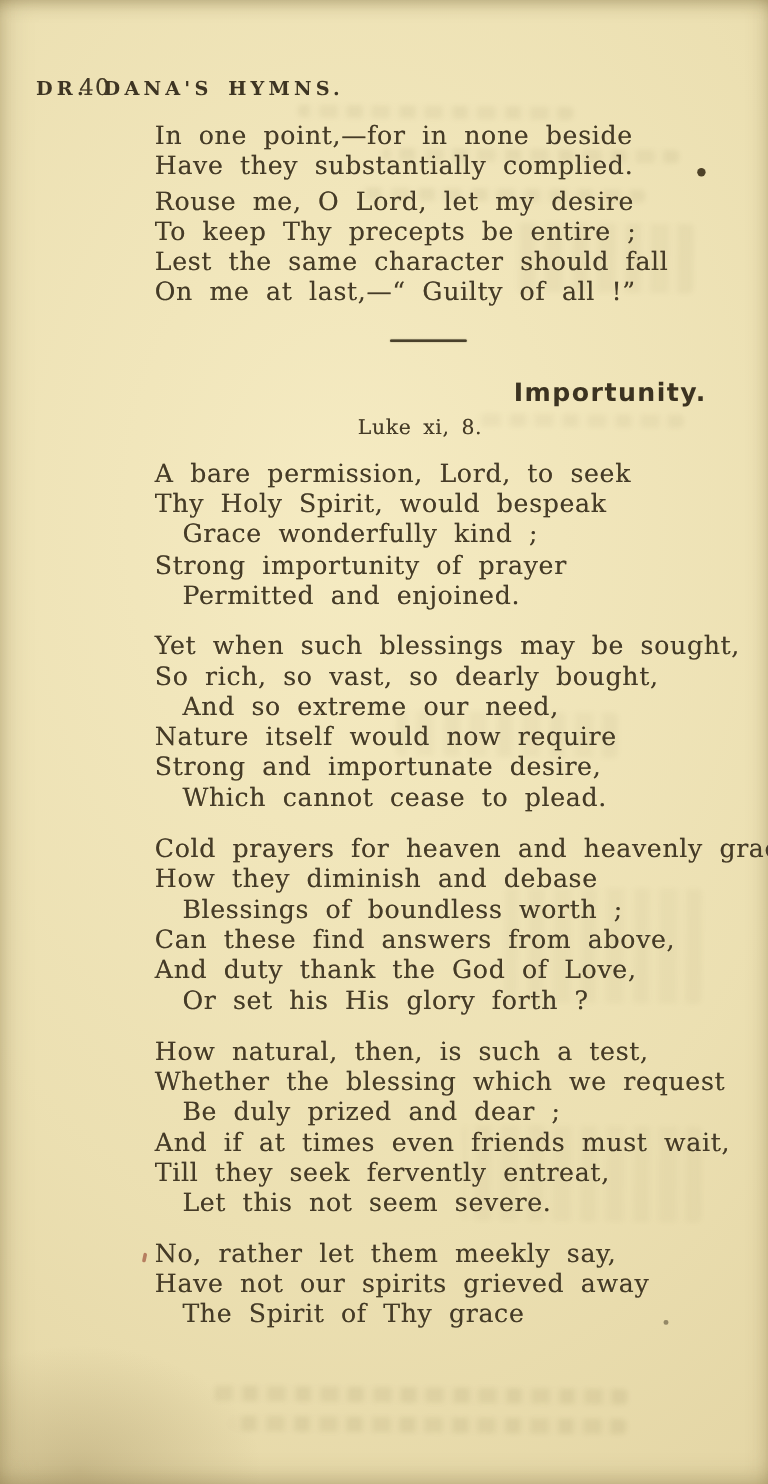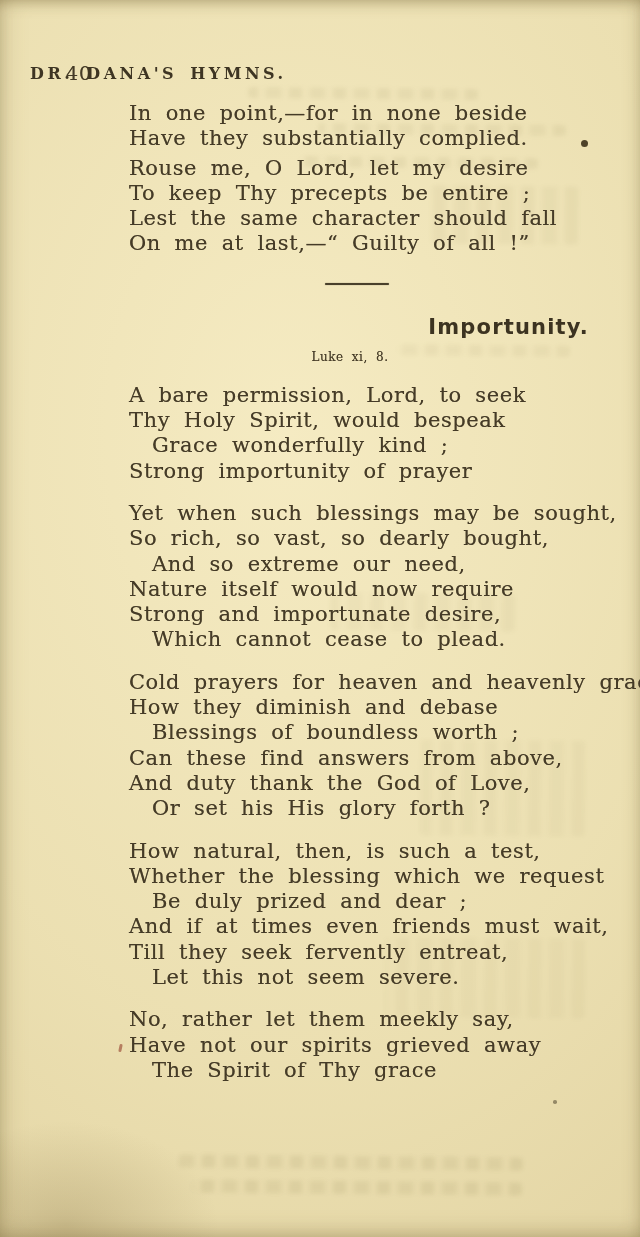--- a/index.html
+++ b/index.html
@@ -77,21 +77,21 @@
     font-family: "DejaVu Sans", "Liberation Sans", sans-serif;
     font-size: 21px;
     font-weight: bold;
     letter-spacing: 1.2px;
     line-height: 26px;
     color: #3c3321;
     text-align: right;
   }
   .hymn-ref {
     margin-top: 6px;
-    font-size: 12px;
+    font-size: 17px;
     line-height: 22px;
     letter-spacing: 0.5px;
     word-spacing: 4px;
   }
   .first-hymn-stanzas { margin-bottom: 4px; }
   .hymn-body { margin-top: 15px; }
 
   
   .speck { position: absolute; border-radius: 50%; }
   .speck-right {
@@ -181,20 +181,21 @@
       <div class="hymn-ref ink">Luke xi, 8.</div>
     </div>
 
     <div class="hymn-body">
 
       <div class="stanza">
         <div class="line ink">A bare permission, Lord, to seek</div>
         <div class="line ink">Thy Holy Spirit, would bespeak</div>
         <div class="line ink indent">Grace wonderfully kind ;</div>
         <div class="line ink">Strong importunity of prayer</div>
+        <div class="line ink indent">Permitted and enjoined.</div>
       </div>
 
       <div class="stanza">
         <div class="line ink">Yet when such blessings may be sought,</div>
         <div class="line ink">So rich, so vast, so dearly bought,</div>
         <div class="line ink indent">And so extreme our need,</div>
         <div class="line ink">Nature itself would now require</div>
         <div class="line ink">Strong and importunate desire,</div>
         <div class="line ink indent">Which cannot cease to plead.</div>
       </div>

